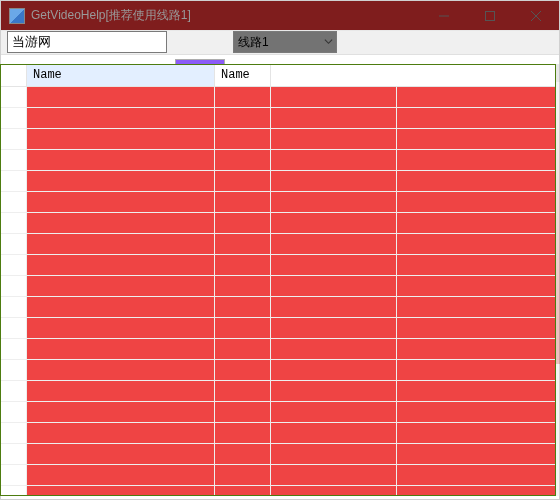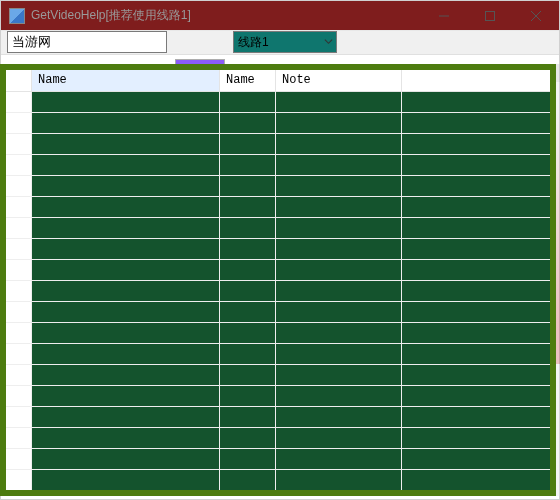--- a/index.html
+++ b/index.html
@@ -70,40 +70,40 @@
   }
   .select-wrap {
     position: relative;
     display: inline-flex;
     align-items: center;
   }
   .select {
     width: 104px;
     height: 22px;
     border: 1px solid #7a7a7a;
-    background: #0f766e;
+    background: #737373;
     padding: 0 18px 0 4px;
     font-size: 12px;
     font-family: "SimSun","Microsoft YaHei",sans-serif;
     appearance: none;
     -webkit-appearance: none;
   }
   .select-arrow {
     position: absolute;
     right: 4px; top: 50%; transform: translateY(-50%);
     pointer-events: none;
   }
   .select-arrow svg { width:9px; height:9px; stroke:#333; stroke-width:1.2; fill:none;}
 
   
   .table-area {
     position: absolute;
     top: 64px; left: 0; right: 4px; bottom: 4px;
-    border: 6px solid #4d7c0f;
-    background: #14532d;
+    border: 1px solid #4d7c0f;
+    background: #ef4444;
     overflow: hidden;
   }
   .grid-header {
     display: flex;
     height: 22px;
     background: #fff;
     border-bottom: 1px solid #e4e4e4;
     font-family: "Courier New","SimSun",monospace;
     font-size: 12px;
   }
@@ -185,21 +185,20 @@
         </svg>
     </span>
   </span>
 </div>
 
 <div class="table-area">
   <div class="grid-header">
     <div class="gh-cell rowhdr"></div>
     <div class="gh-cell c-name">Name</div>
     <div class="gh-cell c-type">Name</div>
-    <div class="gh-cell c-note">Note</div>
   </div>
   <div class="grid-body" id="grid-body">
       <div class="grid-row">
         <div class="gb-cell rowhdr"></div>
         <div class="gb-cell c-name"></div>
         <div class="gb-cell c-type"></div>
         <div class="gb-cell c-note"></div>
         <div class="gb-cell c-update"></div>
       </div>
       <div class="grid-row">

